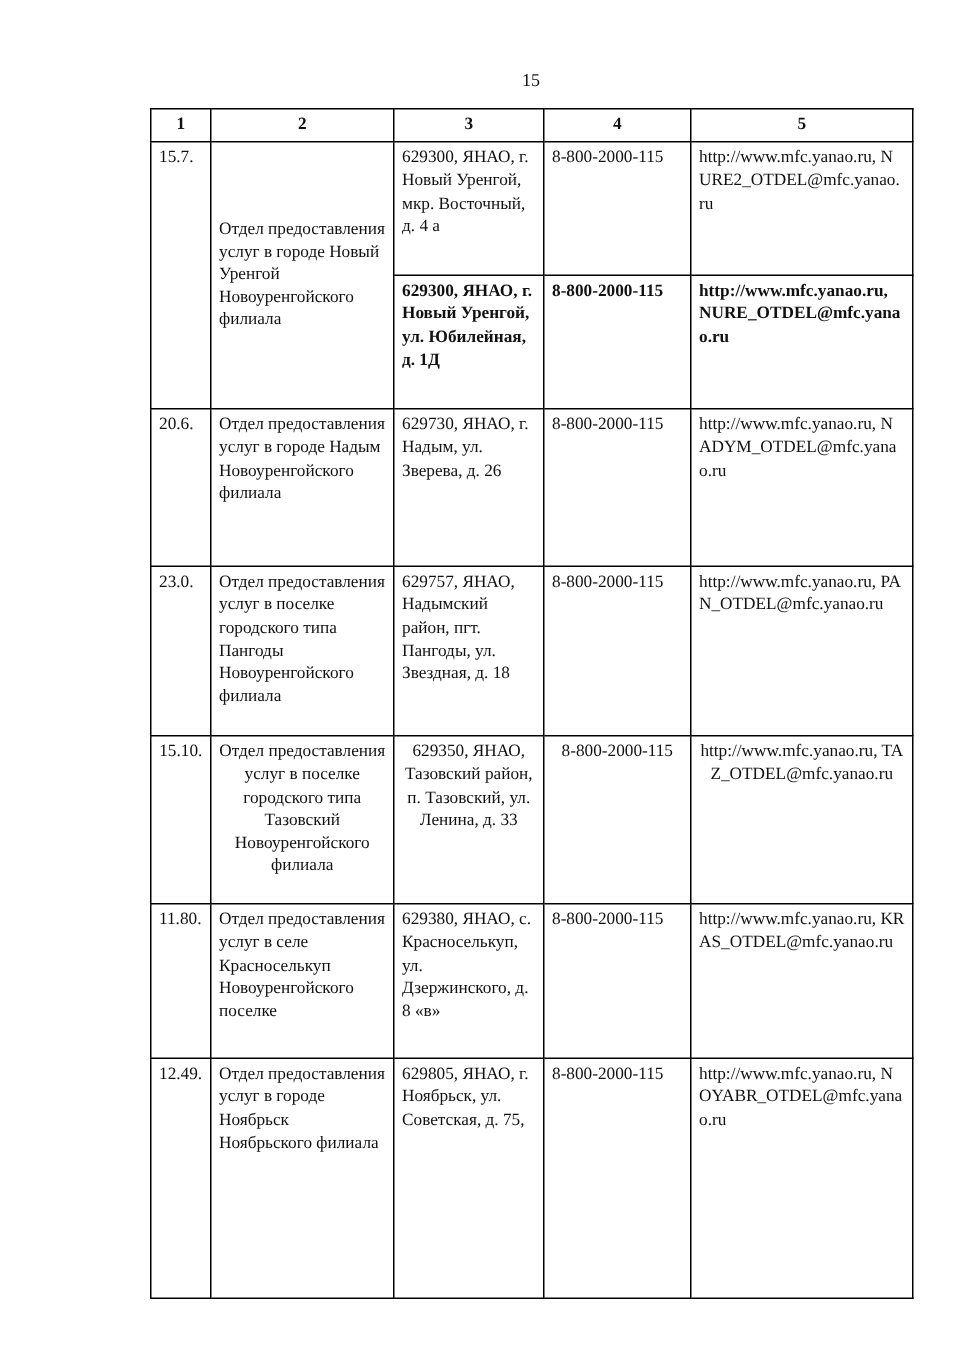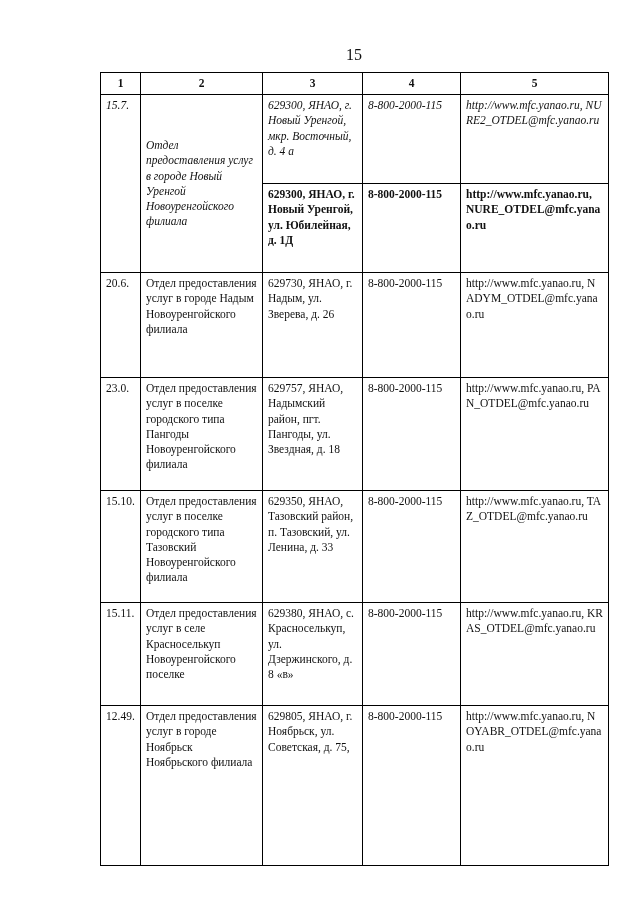--- a/index.html
+++ b/index.html
@@ -11,21 +11,21 @@
     font-family: "Liberation Serif", serif;
     color: #111111;
     position: relative;
   }
   .page-number {
     position: absolute;
     top: 46px;
     left: 100px;
     width: 508px;
     text-align: center;
-    font-size: 16px;
+    font-size: 12px;
     color: #111;
   }
   table.doc-table {
     position: absolute;
     top: 72px;
     left: 100px;
     width: 508px;
     border-collapse: collapse;
     table-layout: fixed;
   }
@@ -61,21 +61,21 @@
 
   <tbody>
       <tr class="header-row">
     <td class="col-id">1</td>
     <td class="col-name">2</td>
     <td class="col-addr">3</td>
     <td class="col-phone">4</td>
     <td class="col-web">5</td>
   </tr>
 
-  <tr style="height:89px;font-style:italic;">
+  <tr style="height:89px;">
     <td class="col-id" rowspan="2">15.7.</td>
     <td class="col-name v-mid" rowspan="2">Отдел предоставления услуг в городе Новый Уренгой Новоуренгойского филиала</td>
     <td class="col-addr">629300, ЯНАО, г. Новый Уренгой, мкр. Восточный, д. 4 а</td>
     <td class="col-phone">8-800-2000-115</td>
     <td class="col-web">
       <span class="website">http://www.mfc.yanao.ru,</span>
       <span class="email">NURE2_OTDEL@mfc.yanao.ru</span>
     </td>
   </tr>
 
@@ -103,33 +103,33 @@
     <td class="col-id">23.0.</td>
     <td class="col-name">Отдел предоставления услуг в поселке городского типа Пангоды Новоуренгойского филиала</td>
     <td class="col-addr">629757, ЯНАО, Надымский район, пгт. Пангоды, ул. Звездная, д. 18</td>
     <td class="col-phone">8-800-2000-115</td>
     <td class="col-web">
       <span class="website">http://www.mfc.yanao.ru,</span>
       <span class="email">PAN_OTDEL@mfc.yanao.ru</span>
     </td>
   </tr>
 
-  <tr style="height:112px;">
+  <tr style="height:112px;text-align:center;">
     <td class="col-id">15.10.</td>
     <td class="col-name">Отдел предоставления услуг в поселке городского типа Тазовский Новоуренгойского филиала</td>
     <td class="col-addr">629350, ЯНАО, Тазовский район, п. Тазовский, ул. Ленина, д. 33</td>
     <td class="col-phone">8-800-2000-115</td>
     <td class="col-web">
       <span class="website">http://www.mfc.yanao.ru,</span>
       <span class="email">TAZ_OTDEL@mfc.yanao.ru</span>
     </td>
   </tr>
 
   <tr style="height:103px;">
-    <td class="col-id">15.11.</td>
+    <td class="col-id">11.80.</td>
     <td class="col-name">Отдел предоставления услуг в селе Красноселькуп Новоуренгойского поселке</td>
     <td class="col-addr">629380, ЯНАО, с. Красноселькуп, ул. Дзержинского, д. 8 «в»</td>
     <td class="col-phone">8-800-2000-115</td>
     <td class="col-web">
       <span class="website">http://www.mfc.yanao.ru,</span>
       <span class="email">KRAS_OTDEL@mfc.yanao.ru</span>
     </td>
   </tr>
 
   <tr style="height:160px;">

